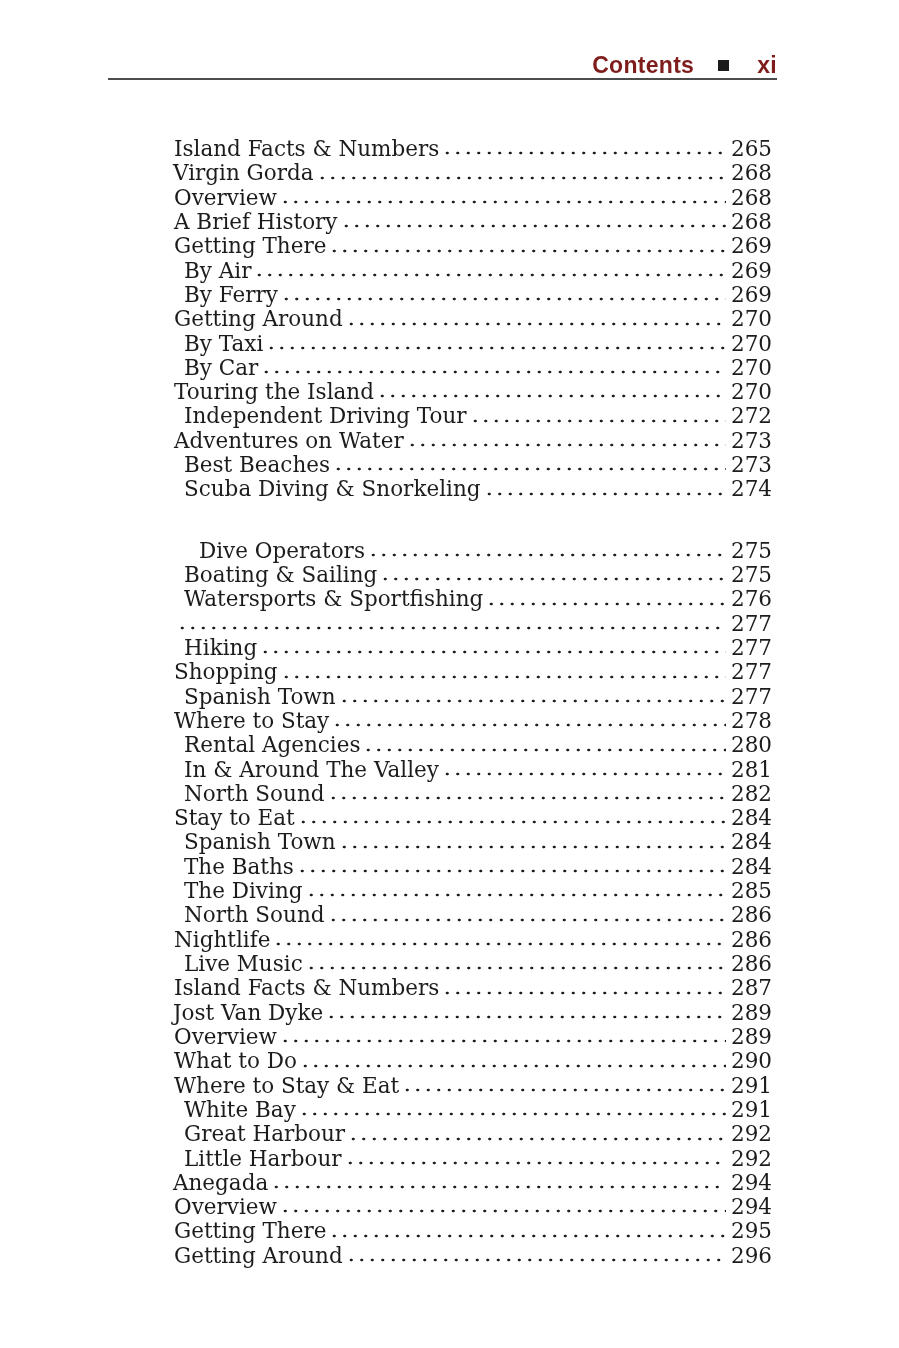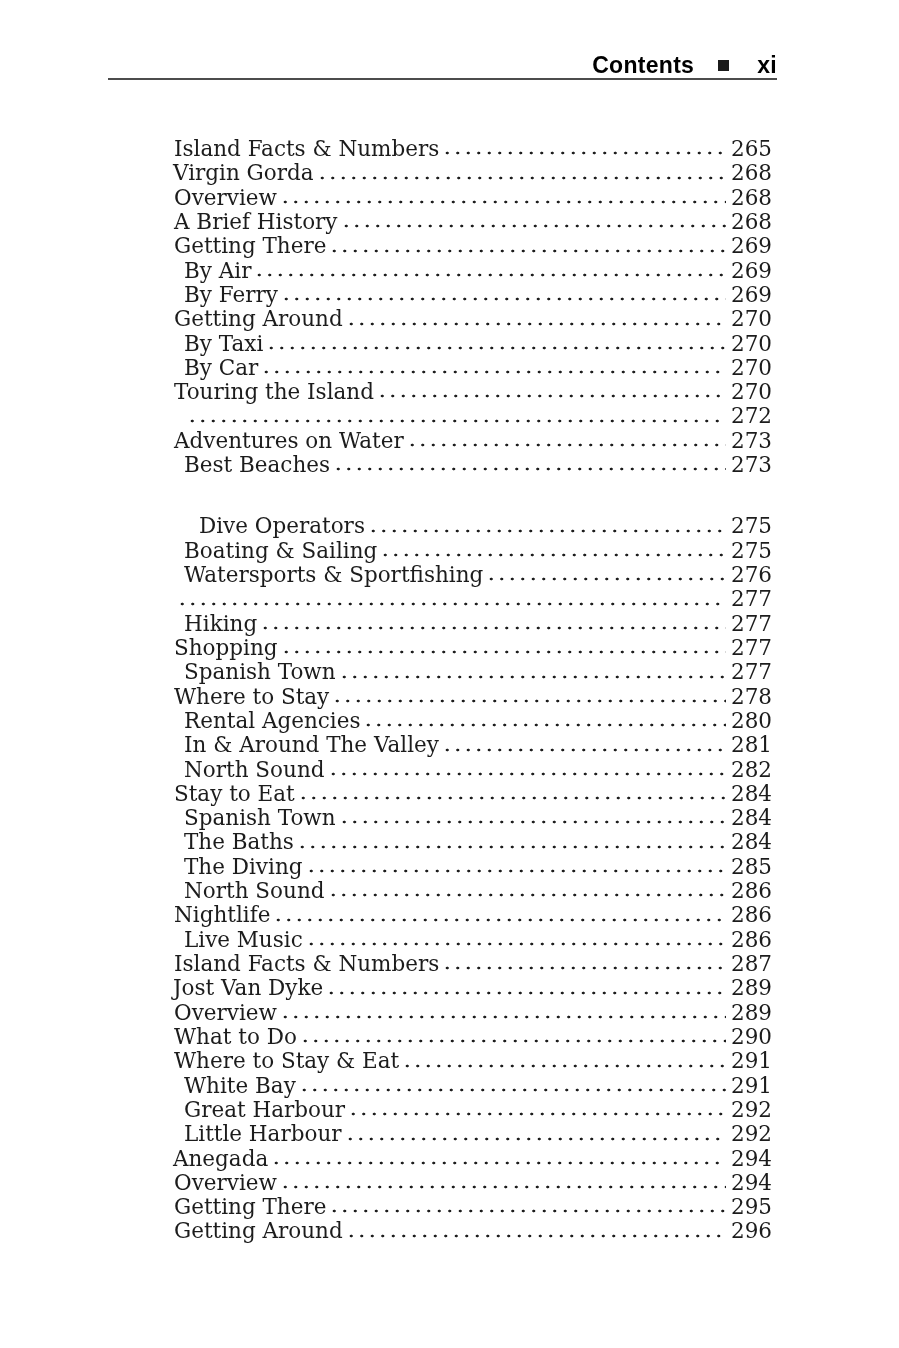--- a/index.html
+++ b/index.html
@@ -13,21 +13,21 @@
     color:#1c1c1c;
   }
 
   
   .header-row {
     position:absolute;
     top:52px; right:122px;
     display:flex; align-items:center;
     font-family:"Liberation Sans", sans-serif;
     font-weight:bold; font-size:23px; line-height:26px;
-    color:#000000;
+    color:#7f1d1d;
     letter-spacing:0.3px;
   }
   .header-row .sq {
     width:11px; height:11px;
     background:#1b1b1b;
     margin:0 28px 0 24px;
     display:inline-block;
   }
   .header-rule {
     position:absolute;
@@ -152,36 +152,42 @@
       <span class="num">270</span>
     </div>
 
     <div class="row lv1">
       <span class="lbl">Touring the Island</span>
       <span class="leader"></span>
       <span class="num">270</span>
     </div>
 
     <div class="row lv2">
+      <span class="lbl">Independent Driving Tour</span>
       <span class="leader"></span>
       <span class="num">272</span>
     </div>
 
     <div class="row lv1">
       <span class="lbl">Adventures on Water</span>
       <span class="leader"></span>
       <span class="num">273</span>
     </div>
 
     <div class="row lv2">
       <span class="lbl">Best Beaches</span>
       <span class="leader"></span>
       <span class="num">273</span>
     </div>
 
+    <div class="row lv2">
+      <span class="lbl">Scuba Diving &amp; Snorkeling</span>
+      <span class="leader"></span>
+      <span class="num">274</span>
+    </div>
 
     <div class="row lv3">
       <span class="lbl">Dive Operators</span>
       <span class="leader"></span>
       <span class="num">275</span>
     </div>
 
     <div class="row lv2">
       <span class="lbl">Boating &amp; Sailing</span>
       <span class="leader"></span>

